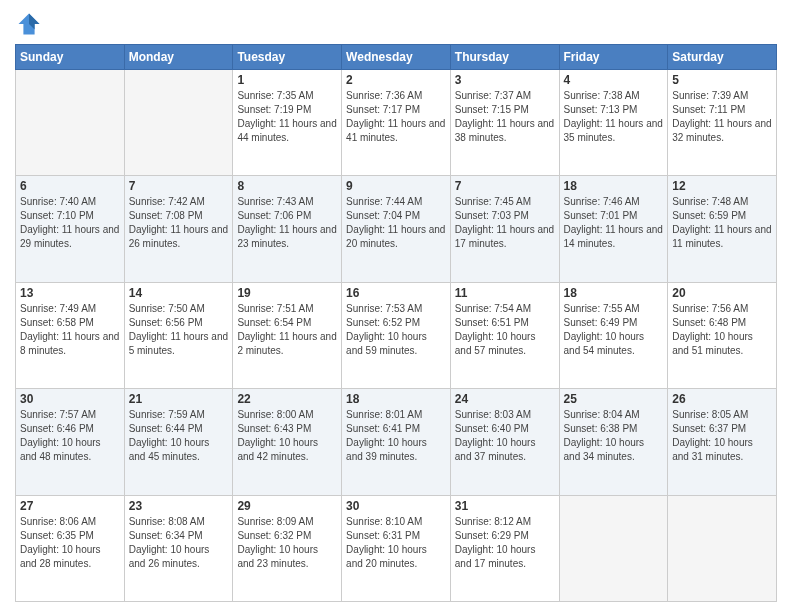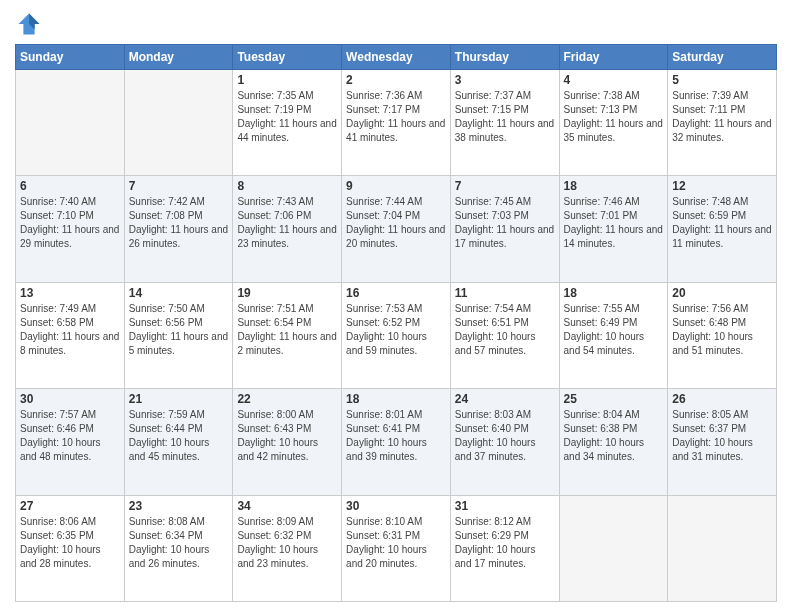--- a/index.html
+++ b/index.html
@@ -248,21 +248,21 @@
         <tr>
           <td>
             <div class="day-number">27</div>
             <div class="day-info">Sunrise: 8:06 AM<br>Sunset: 6:35 PM<br>Daylight: 10 hours and 28 minutes.</div>
           </td>
           <td>
             <div class="day-number">23</div>
             <div class="day-info">Sunrise: 8:08 AM<br>Sunset: 6:34 PM<br>Daylight: 10 hours and 26 minutes.</div>
           </td>
           <td>
-            <div class="day-number">34</div>
+            <div class="day-number">29</div>
             <div class="day-info">Sunrise: 8:09 AM<br>Sunset: 6:32 PM<br>Daylight: 10 hours and 23 minutes.</div>
           </td>
           <td>
             <div class="day-number">30</div>
             <div class="day-info">Sunrise: 8:10 AM<br>Sunset: 6:31 PM<br>Daylight: 10 hours and 20 minutes.</div>
           </td>
           <td>
             <div class="day-number">31</div>
             <div class="day-info">Sunrise: 8:12 AM<br>Sunset: 6:29 PM<br>Daylight: 10 hours and 17 minutes.</div>
           </td>

